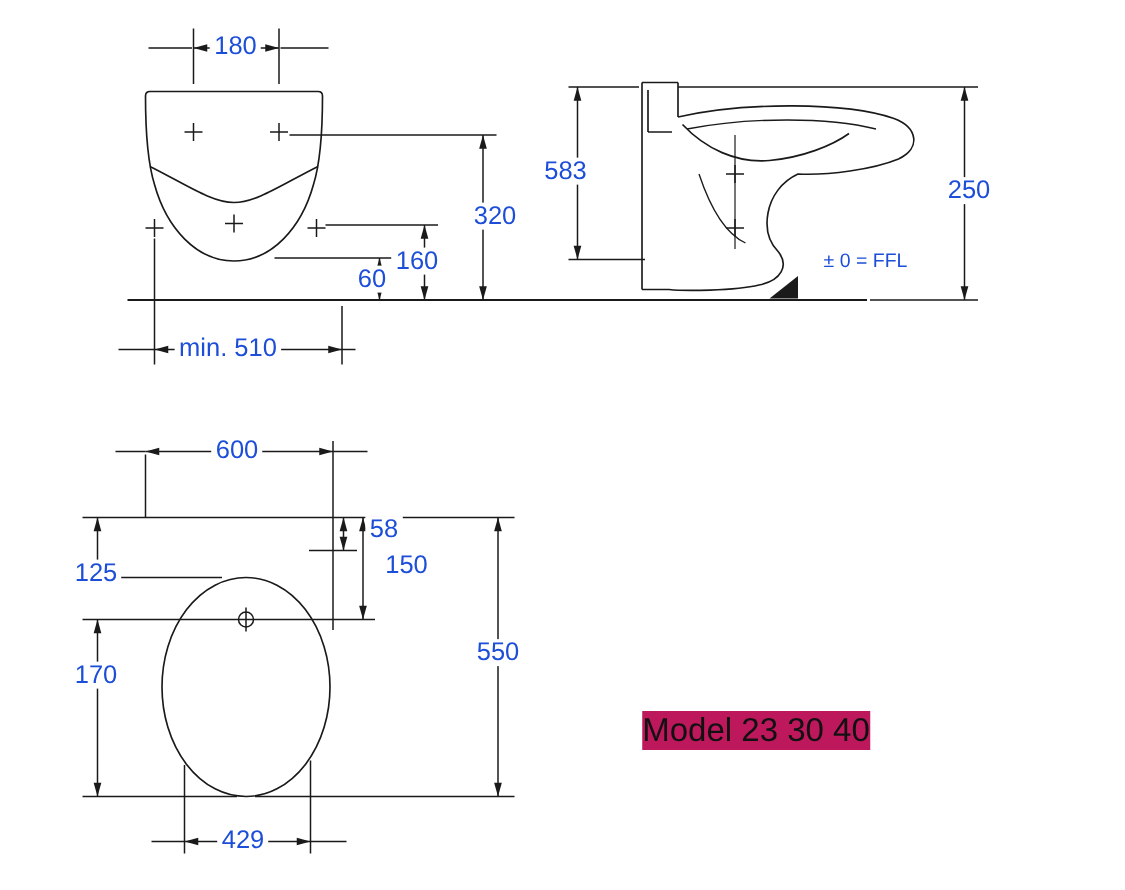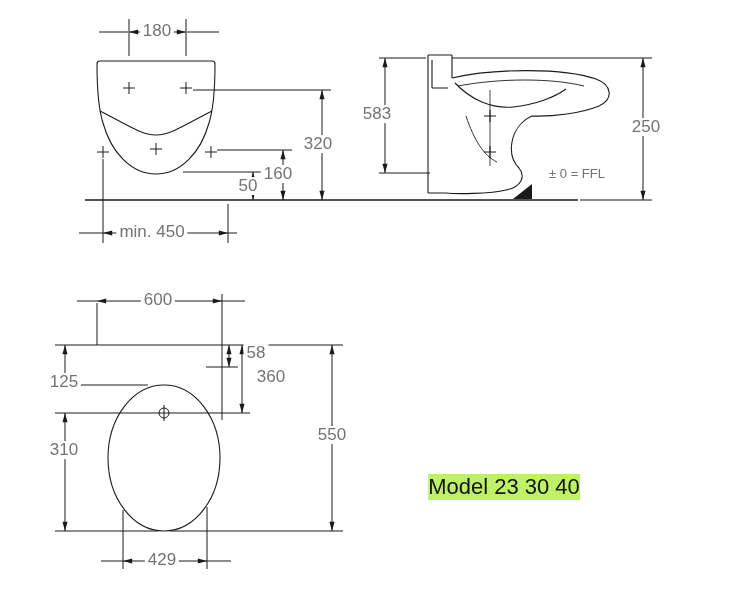--- a/index.html
+++ b/index.html
@@ -1,23 +1,23 @@
 <!DOCTYPE html>
 <html><head>
 <meta charset="utf-8">
 <style>
   html,body{margin:0;padding:0;background:#ffffff;}
   #stage{position:relative;width:750px;height:593px;background:#ffffff;overflow:hidden;
          font-family:"Liberation Sans","DejaVu Sans",sans-serif;color:#111;}
   #drawing{position:absolute;left:0;top:0;}
   .dim-label{position:absolute;transform:translate(-50%,-50%);background:#ffffff;
-             padding:0 3px;font-size:17px;line-height:1.05;white-space:nowrap;color:#737373;}
+             padding:0 3px;font-size:17px;line-height:1.05;white-space:nowrap;color:#1d4ed8;}
   .small-label{font-size:13px;}
   .model-label{position:absolute;transform:translate(-50%,-50%);font-size:22px;
-               white-space:nowrap;color:#111;background:#bef264;}
+               white-space:nowrap;color:#111;background:#be185d;}
 </style>
 </head>
 <body>
 
 <div id="stage">
 
   <svg id="drawing" width="750" height="593" viewBox="0 0 750 593">
     <defs>
       <marker id="arr" viewBox="0 0 12 12" refX="11" refY="6" markerWidth="11" markerHeight="11" orient="auto-start-reverse">
         <path d="M1 3.2 L11 6 L1 8.8 Z" fill="#1a1a1a"></path>
@@ -143,32 +143,32 @@
         <g stroke-width="1">
           <path d="M123 510 V569 M207 507 V569"></path>
           <path d="M101 561 H123 M207 561 H231"></path>
           <line x1="123" y1="561" x2="207" y2="561" marker-start="url(#arr)" marker-end="url(#arr)"></line>
         </g>
       </g>
     </g>
   </svg>
 
   <div class="dim-label" style="left:157px;top:31px">180</div>
-  <div class="dim-label" style="left:318px;top:144px">320</div>
+  <div class="dim-label" style="left:330px;top:144px">320</div>
   <div class="dim-label" style="left:278px;top:174px">160</div>
-  <div class="dim-label" style="left:248px;top:186px">50</div>
-  <div class="dim-label" style="left:152px;top:232px">min. 450</div>
+  <div class="dim-label" style="left:248px;top:186px">60</div>
+  <div class="dim-label" style="left:152px;top:232px">min. 510</div>
 
   <div class="dim-label" style="left:377px;top:114px">583</div>
   <div class="dim-label" style="left:646px;top:127px">250</div>
   <div class="dim-label small-label" style="left:577px;top:174px">± 0 = FFL</div>
 
   <div class="dim-label" style="left:158px;top:300px">600</div>
   <div class="dim-label" style="left:64px;top:382px">125</div>
   <div class="dim-label" style="left:256px;top:353px">58</div>
-  <div class="dim-label" style="left:271px;top:377px">360</div>
+  <div class="dim-label" style="left:271px;top:377px">150</div>
   <div class="dim-label" style="left:332px;top:435px">550</div>
-  <div class="dim-label" style="left:64px;top:450px">310</div>
+  <div class="dim-label" style="left:64px;top:450px">170</div>
   <div class="dim-label" style="left:162px;top:560px">429</div>
 
   <div class="model-label" style="left:504px;top:487px">Model 23 30 40</div>
 
 </div>
 
 </body></html>

